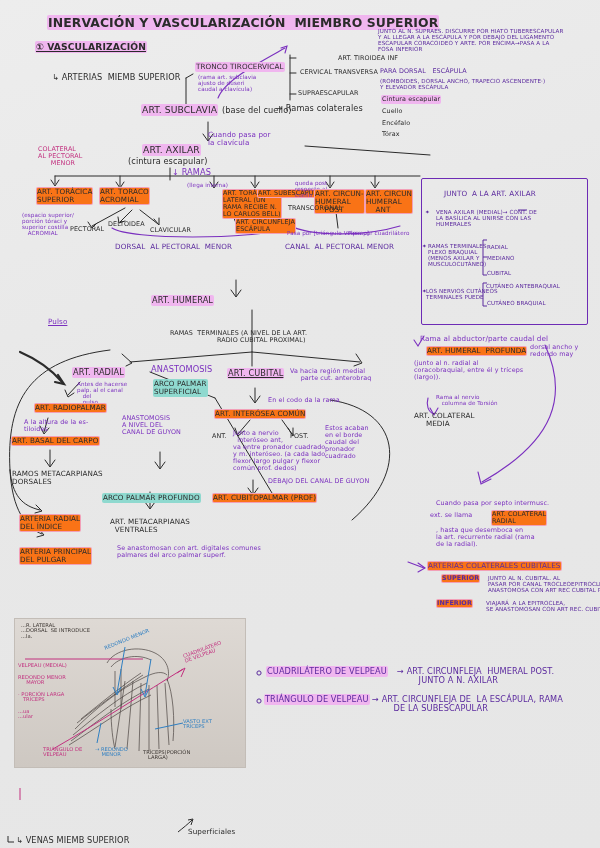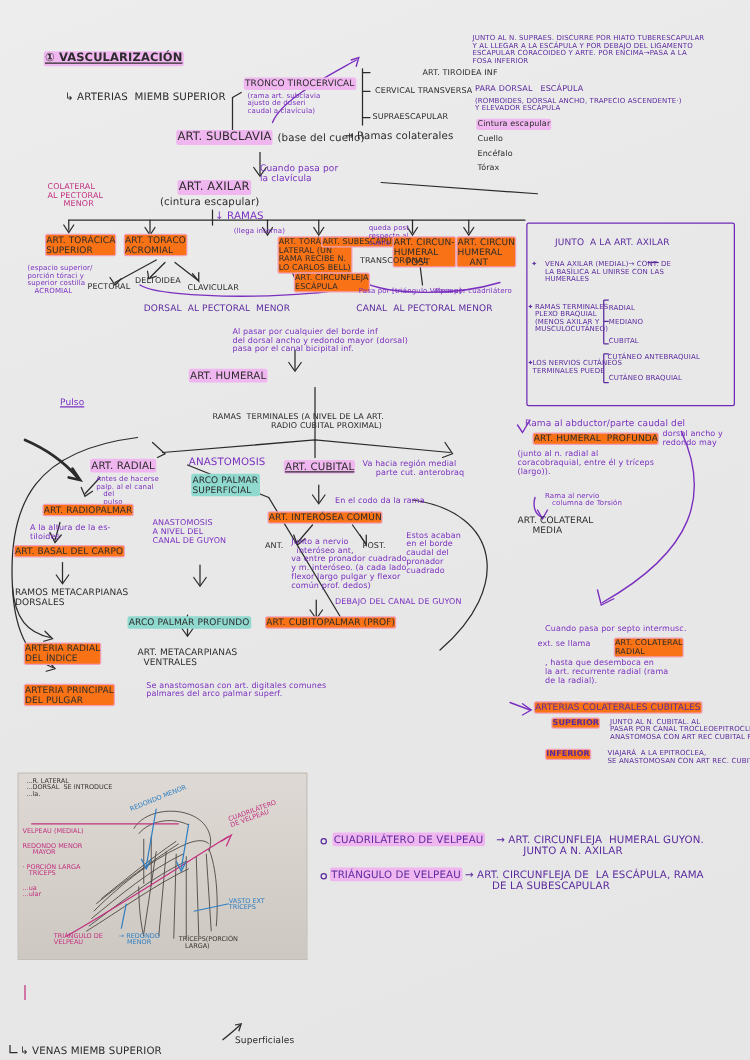--- a/index.html
+++ b/index.html
@@ -197,20 +197,21 @@
       <path d="M418 563 L425 568 L418 572"></path>
 
       <path d="M112 228 C130 240 250 240 290 228"></path>
       <path d="M285 222 C300 236 360 238 400 226"></path>
     </g>
     <g stroke="#c2307f" stroke-width="1" fill="none">
       <path d="M20 788 L20 800"></path>
     </g>
   </svg>
 
+  <div class="ink black s13 bold hl-violet" style="left:48px; top:16px;">INERVACIÓN Y VASCULARIZACIÓN  MIEMBRO SUPERIOR</div>
 
   <div class="ink black s10 bold hl-violet u" style="left:36px; top:42px;">① VASCULARIZACIÓN</div>
 
   <div class="ink black s9" style="left:52px; top:73px;">↳ ARTERIAS  MIEMB SUPERIOR</div>
 
   <div class="ink black s8 hl-violet" style="left:196px; top:63px;">TRONCO TIROCERVICAL</div>
   <div class="ink purple s6" style="left:198px; top:74px;">(rama art. subclavia
 ajusto de duseri
 caudal a clavícula)</div>
 
@@ -282,23 +283,20 @@
   <div class="ink black s8 hl-pink" style="left:366px; top:190px;">ART. CIRCUN
 HUMERAL
     ANT</div>
 
   <div class="ink dpurple s8" style="left:115px; top:243px;">DORSAL  AL PECTORAL  MENOR</div>
   <div class="ink dpurple s8" style="left:285px; top:243px;">CANAL  AL PECTORAL MENOR</div>
 
   <div class="ink purple s8 u" style="left:48px; top:318px;">Pulso</div>
 
   <div class="ink black s9 hl-violet" style="left:152px; top:296px;">ART. HUMERAL</div>
-  <div class="ink purple s7" style="left:186px; top:262px;">Al pasar por cualquier del borde inf
-del dorsal ancho y redondo mayor (dorsal)
-pasa por el canal bicipital inf.</div>
   <div class="ink black s7" style="left:170px; top:330px;">RAMAS  TERMINALES (A NIVEL DE LA ART.
                       RADIO CUBITAL PROXIMAL)</div>
 
   <div class="ink purple s8" style="left:420px; top:335px;">Rama al abductor/parte caudal del</div>
   <div class="ink black s8 hl-pink" style="left:427px; top:347px;">ART. HUMERAL  PROFUNDA</div>
   <div class="ink purple s7" style="left:530px; top:344px;">dorsal ancho y
 redondo may</div>
   <div class="ink purple s7" style="left:414px; top:360px;">(junto al n. radial al
 coracobraquial, entre él y tríceps
 (largo)).</div>
@@ -486,21 +484,21 @@
       <circle cx="259" cy="701" r="2.1"></circle>
     </g>
     <g stroke="#2b2b2b" stroke-width="1" fill="none">
       <path d="M8 836 L8 842 L14 842"></path>
       <path d="M178 832 C183 828 188 824 192 820"></path>
       <path d="M188 820 L193 819 L191 825"></path>
     </g>
   </svg>
 
   <div class="ink dpurple s9 hl-violet" style="left:267px; top:667px;">CUADRILÁTERO DE VELPEAU</div>
-  <div class="ink dpurple s9" style="left:397px; top:667px;">→ ART. CIRCUNFLEJA  HUMERAL GUYON.
+  <div class="ink dpurple s9" style="left:397px; top:667px;">→ ART. CIRCUNFLEJA  HUMERAL POST.
         JUNTO A N. AXILAR</div>
 
   <div class="ink dpurple s9 hl-violet" style="left:265px; top:695px;">TRIÁNGULO DE VELPEAU</div>
   <div class="ink dpurple s9" style="left:372px; top:695px;">→ ART. CIRCUNFLEJA DE  LA ESCÁPULA, RAMA
         DE LA SUBESCAPULAR</div>
 
   <div class="ink black s9" style="left:16px; top:836px;">↳ VENAS MIEMB SUPERIOR</div>
   <div class="ink black s8" style="left:188px; top:828px;">Superficiales</div>
 
 </div>

